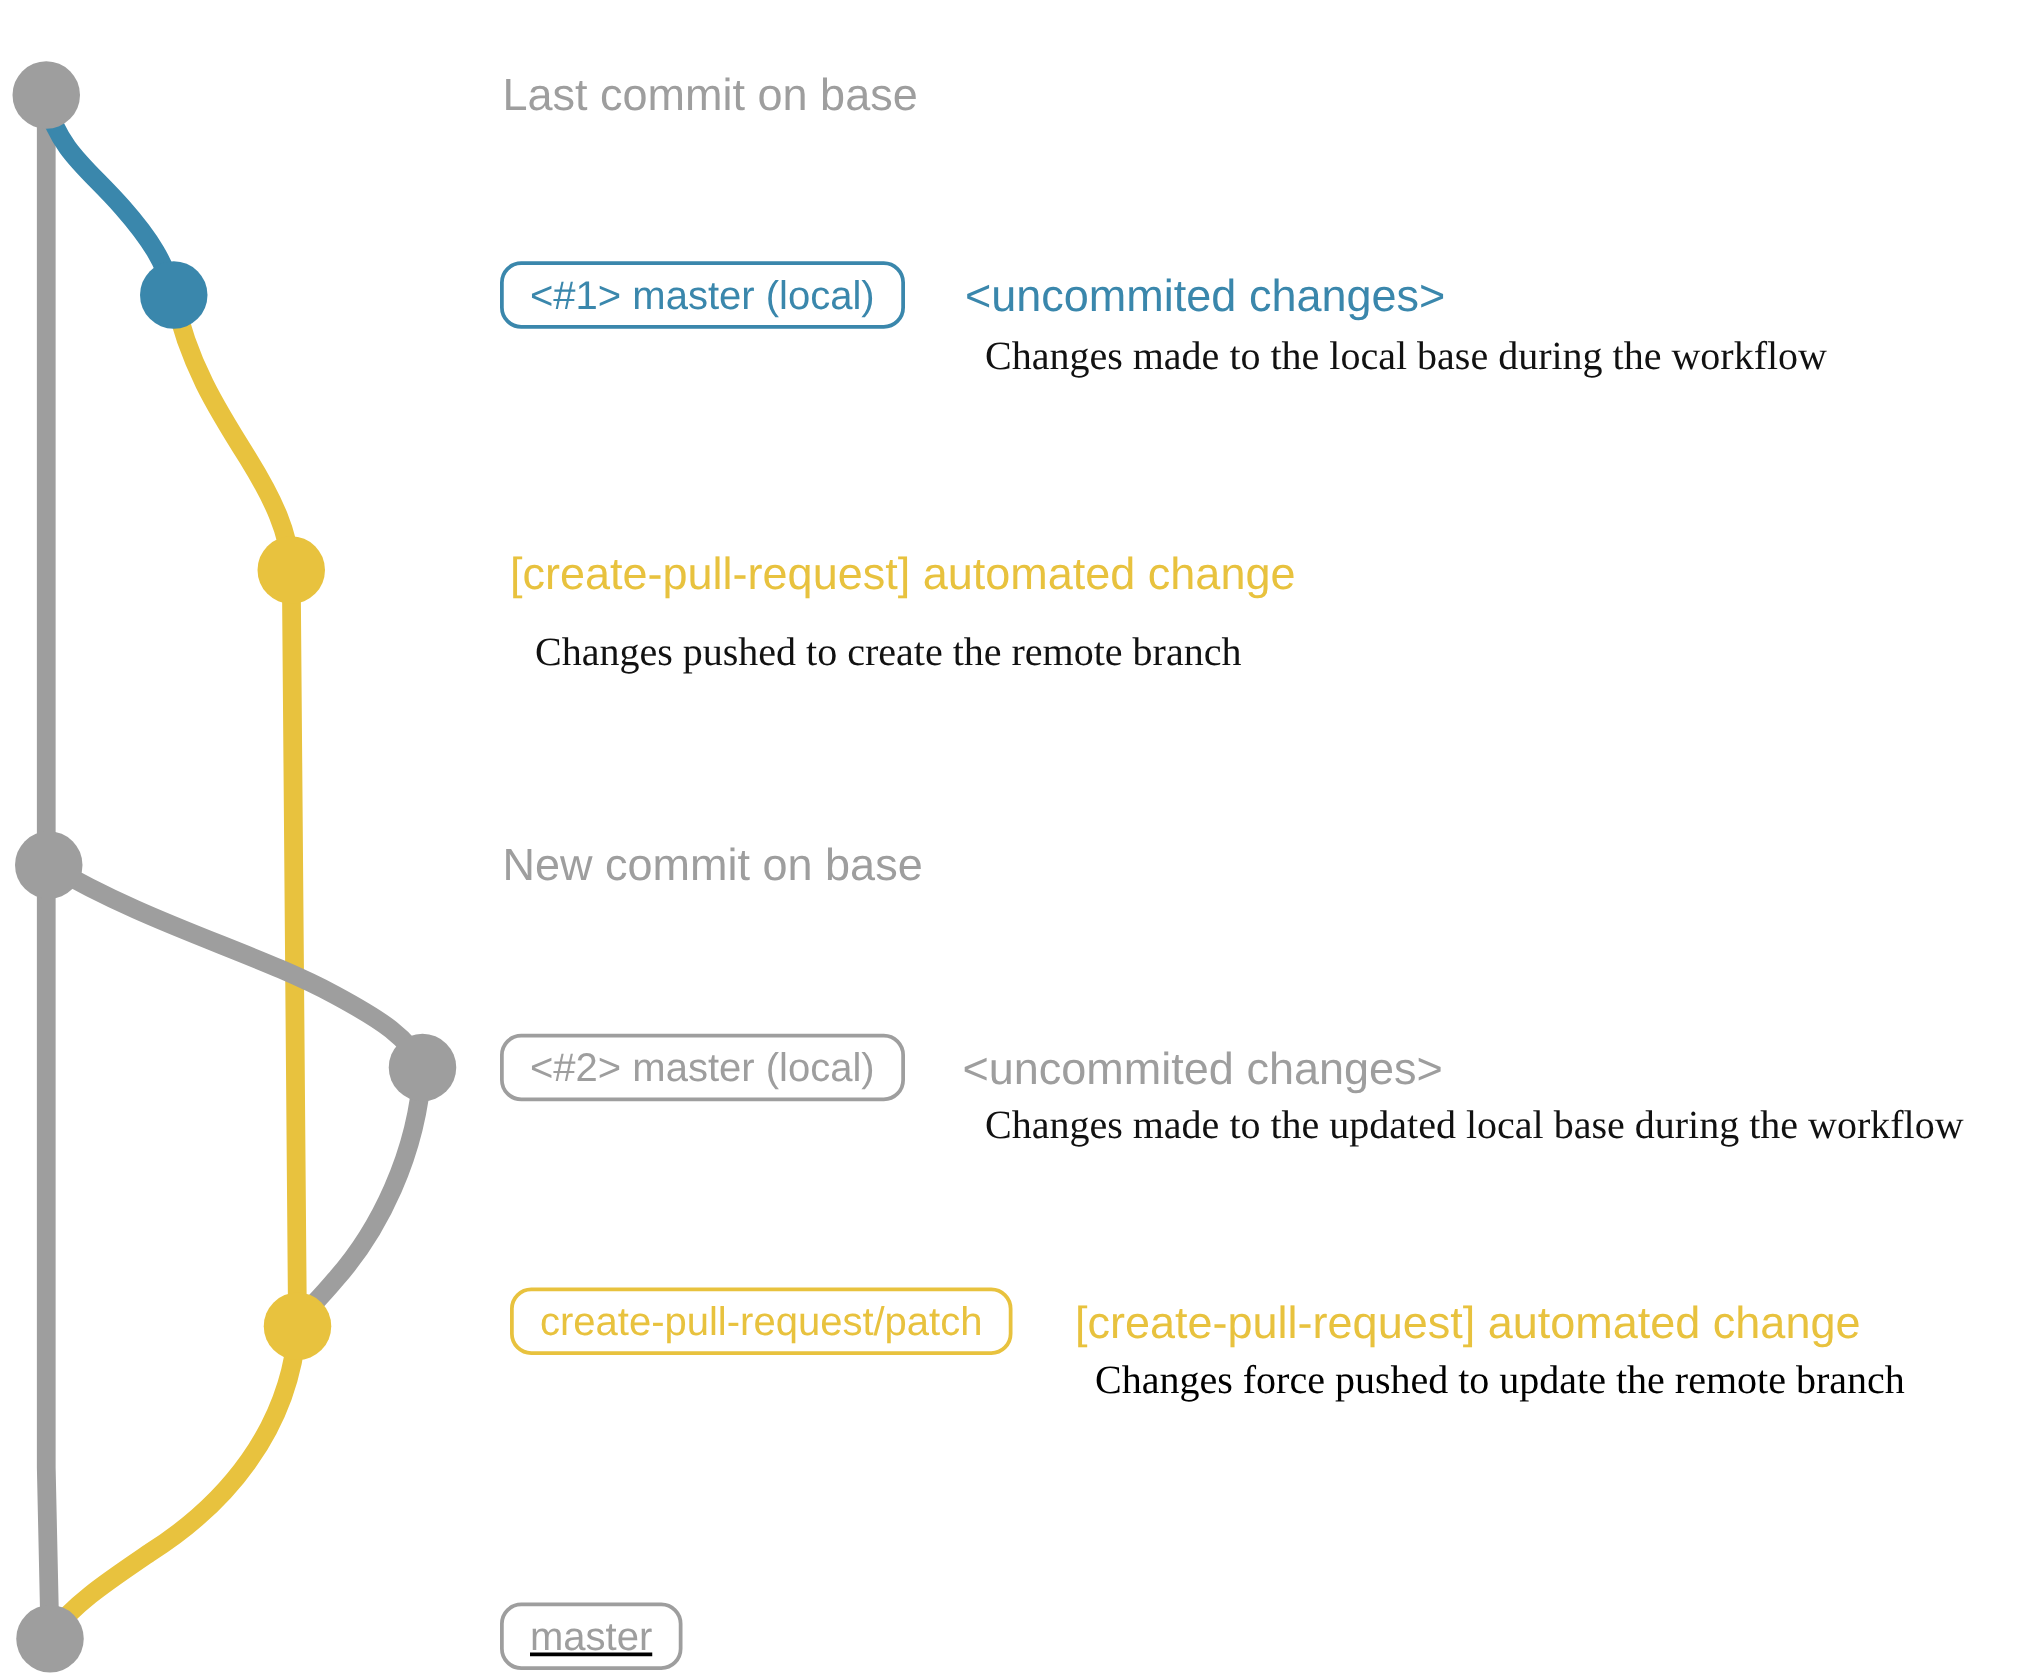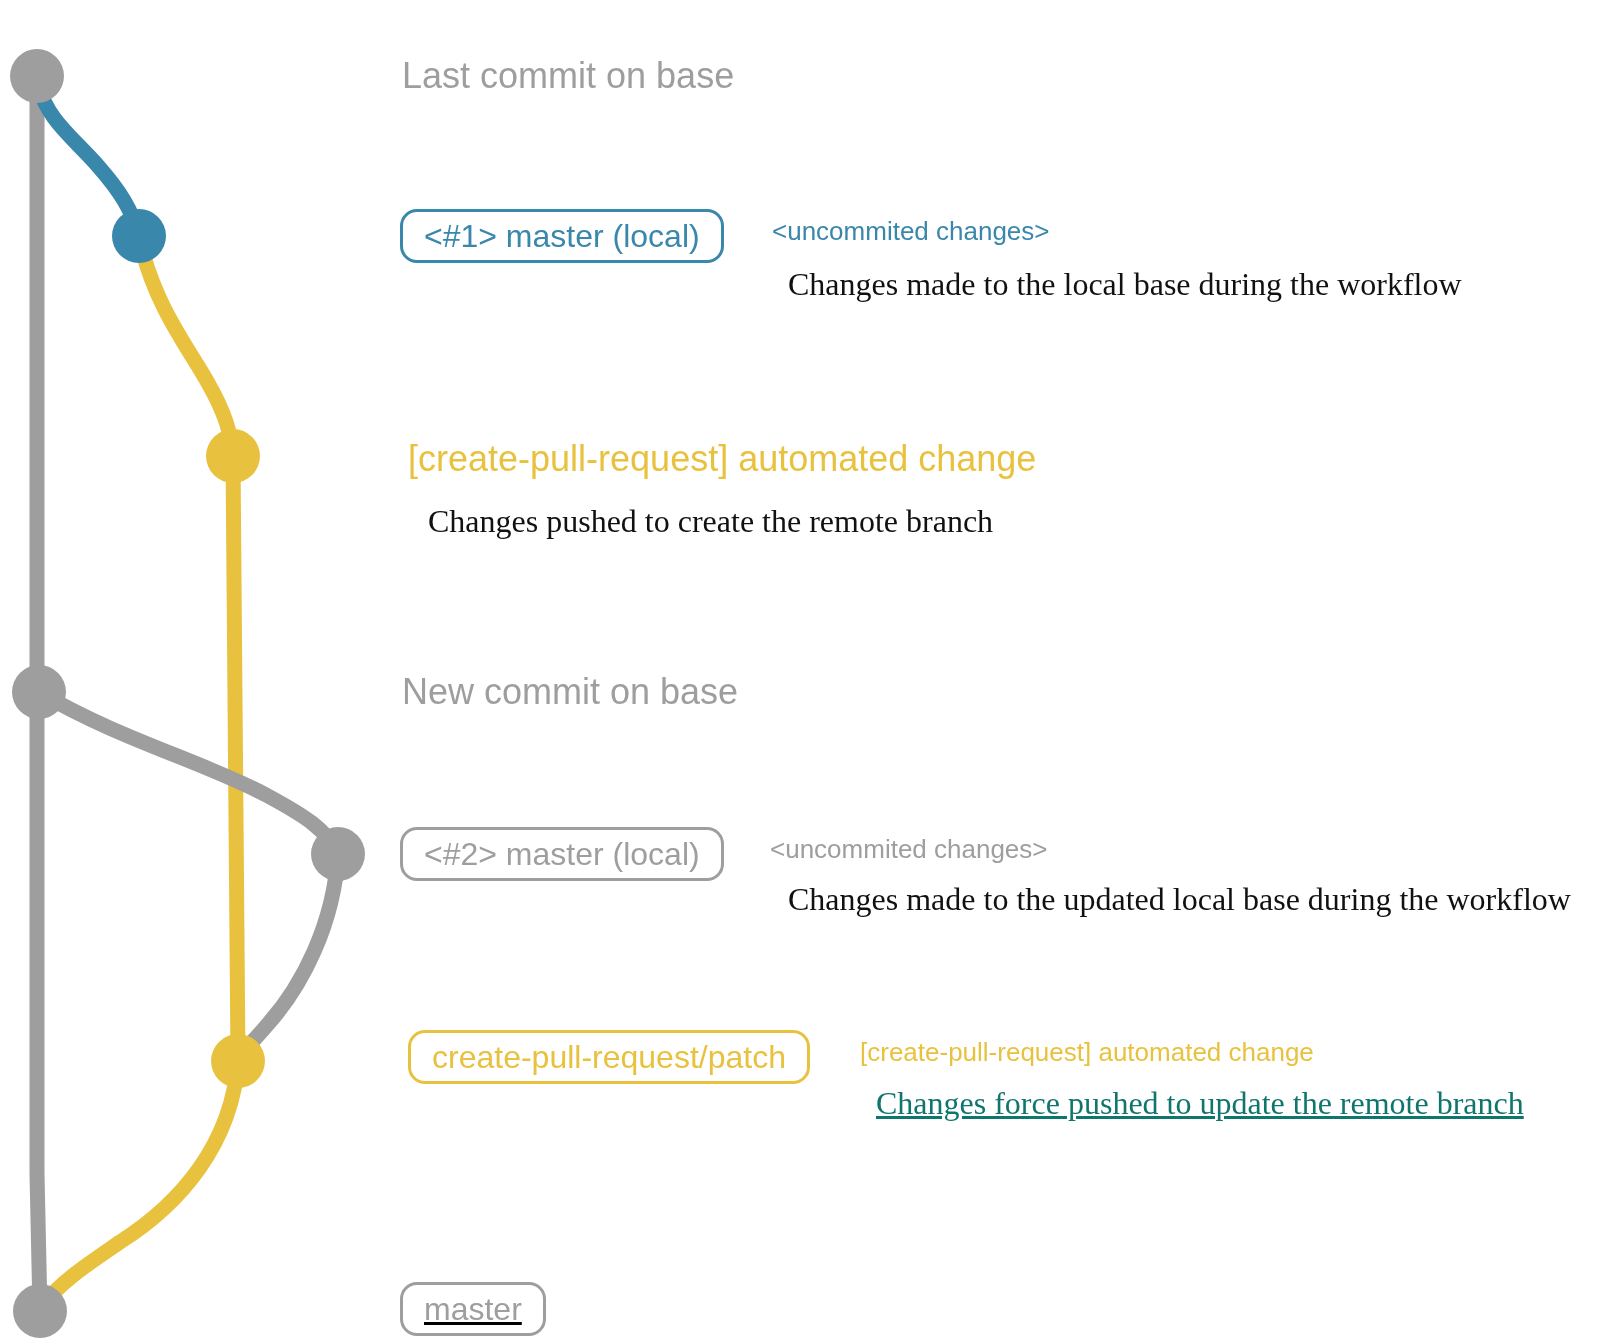--- a/index.html
+++ b/index.html
@@ -15,21 +15,21 @@
   .graph { position: absolute; left: 0; top: 0; width: 1618px; height: 1344px; }
 
   .lbl {
     position: absolute;
     font-size: 36px;
     line-height: 1.05;
     white-space: nowrap;
   }
   .note {
     position: absolute;
-    font-size: 26px;
+    font-size: 36px;
     line-height: 1.05;
     white-space: nowrap;
   }
   .pill {
     position: absolute;
     display: inline-flex;
     align-items: center;
     height: 54px;
     padding: 0 21px;
     box-sizing: border-box;
@@ -110,19 +110,19 @@
   <div class="pill pos-pill-local2" style="border-color: rgb(158, 158, 158);">
     <span style="color: rgb(158, 158, 158);">&lt;#2&gt; master (local)</span>
   </div>
   <div class="note pos-note-local2" style="color: rgb(158, 158, 158);">&lt;uncommited changes&gt;</div>
   <div class="desc pos-desc-local2" style="color: rgb(17, 17, 17);">Changes made to the updated local base during the workflow</div>
 
   <div class="pill pos-pill-remote2" style="border-color: rgb(232, 194, 62);">
     <span style="color: rgb(232, 194, 62);">create-pull-request/patch</span>
   </div>
   <div class="note pos-note-remote2" style="color: rgb(232, 194, 62);">[create-pull-request] automated change</div>
-  <div class="desc pos-desc-remote2" style="color: #0f766e; text-decoration: underline;">Changes force pushed to update the remote branch</div>
+  <div class="desc pos-desc-remote2" style="color: #000000;">Changes force pushed to update the remote branch</div>
 
   <div class="pill pos-pill-merge" style="border-color: rgb(158, 158, 158);">
     <span style="color: rgb(158, 158, 158);">master</span>
   </div>
 
 </div>
 
 </body></html>

